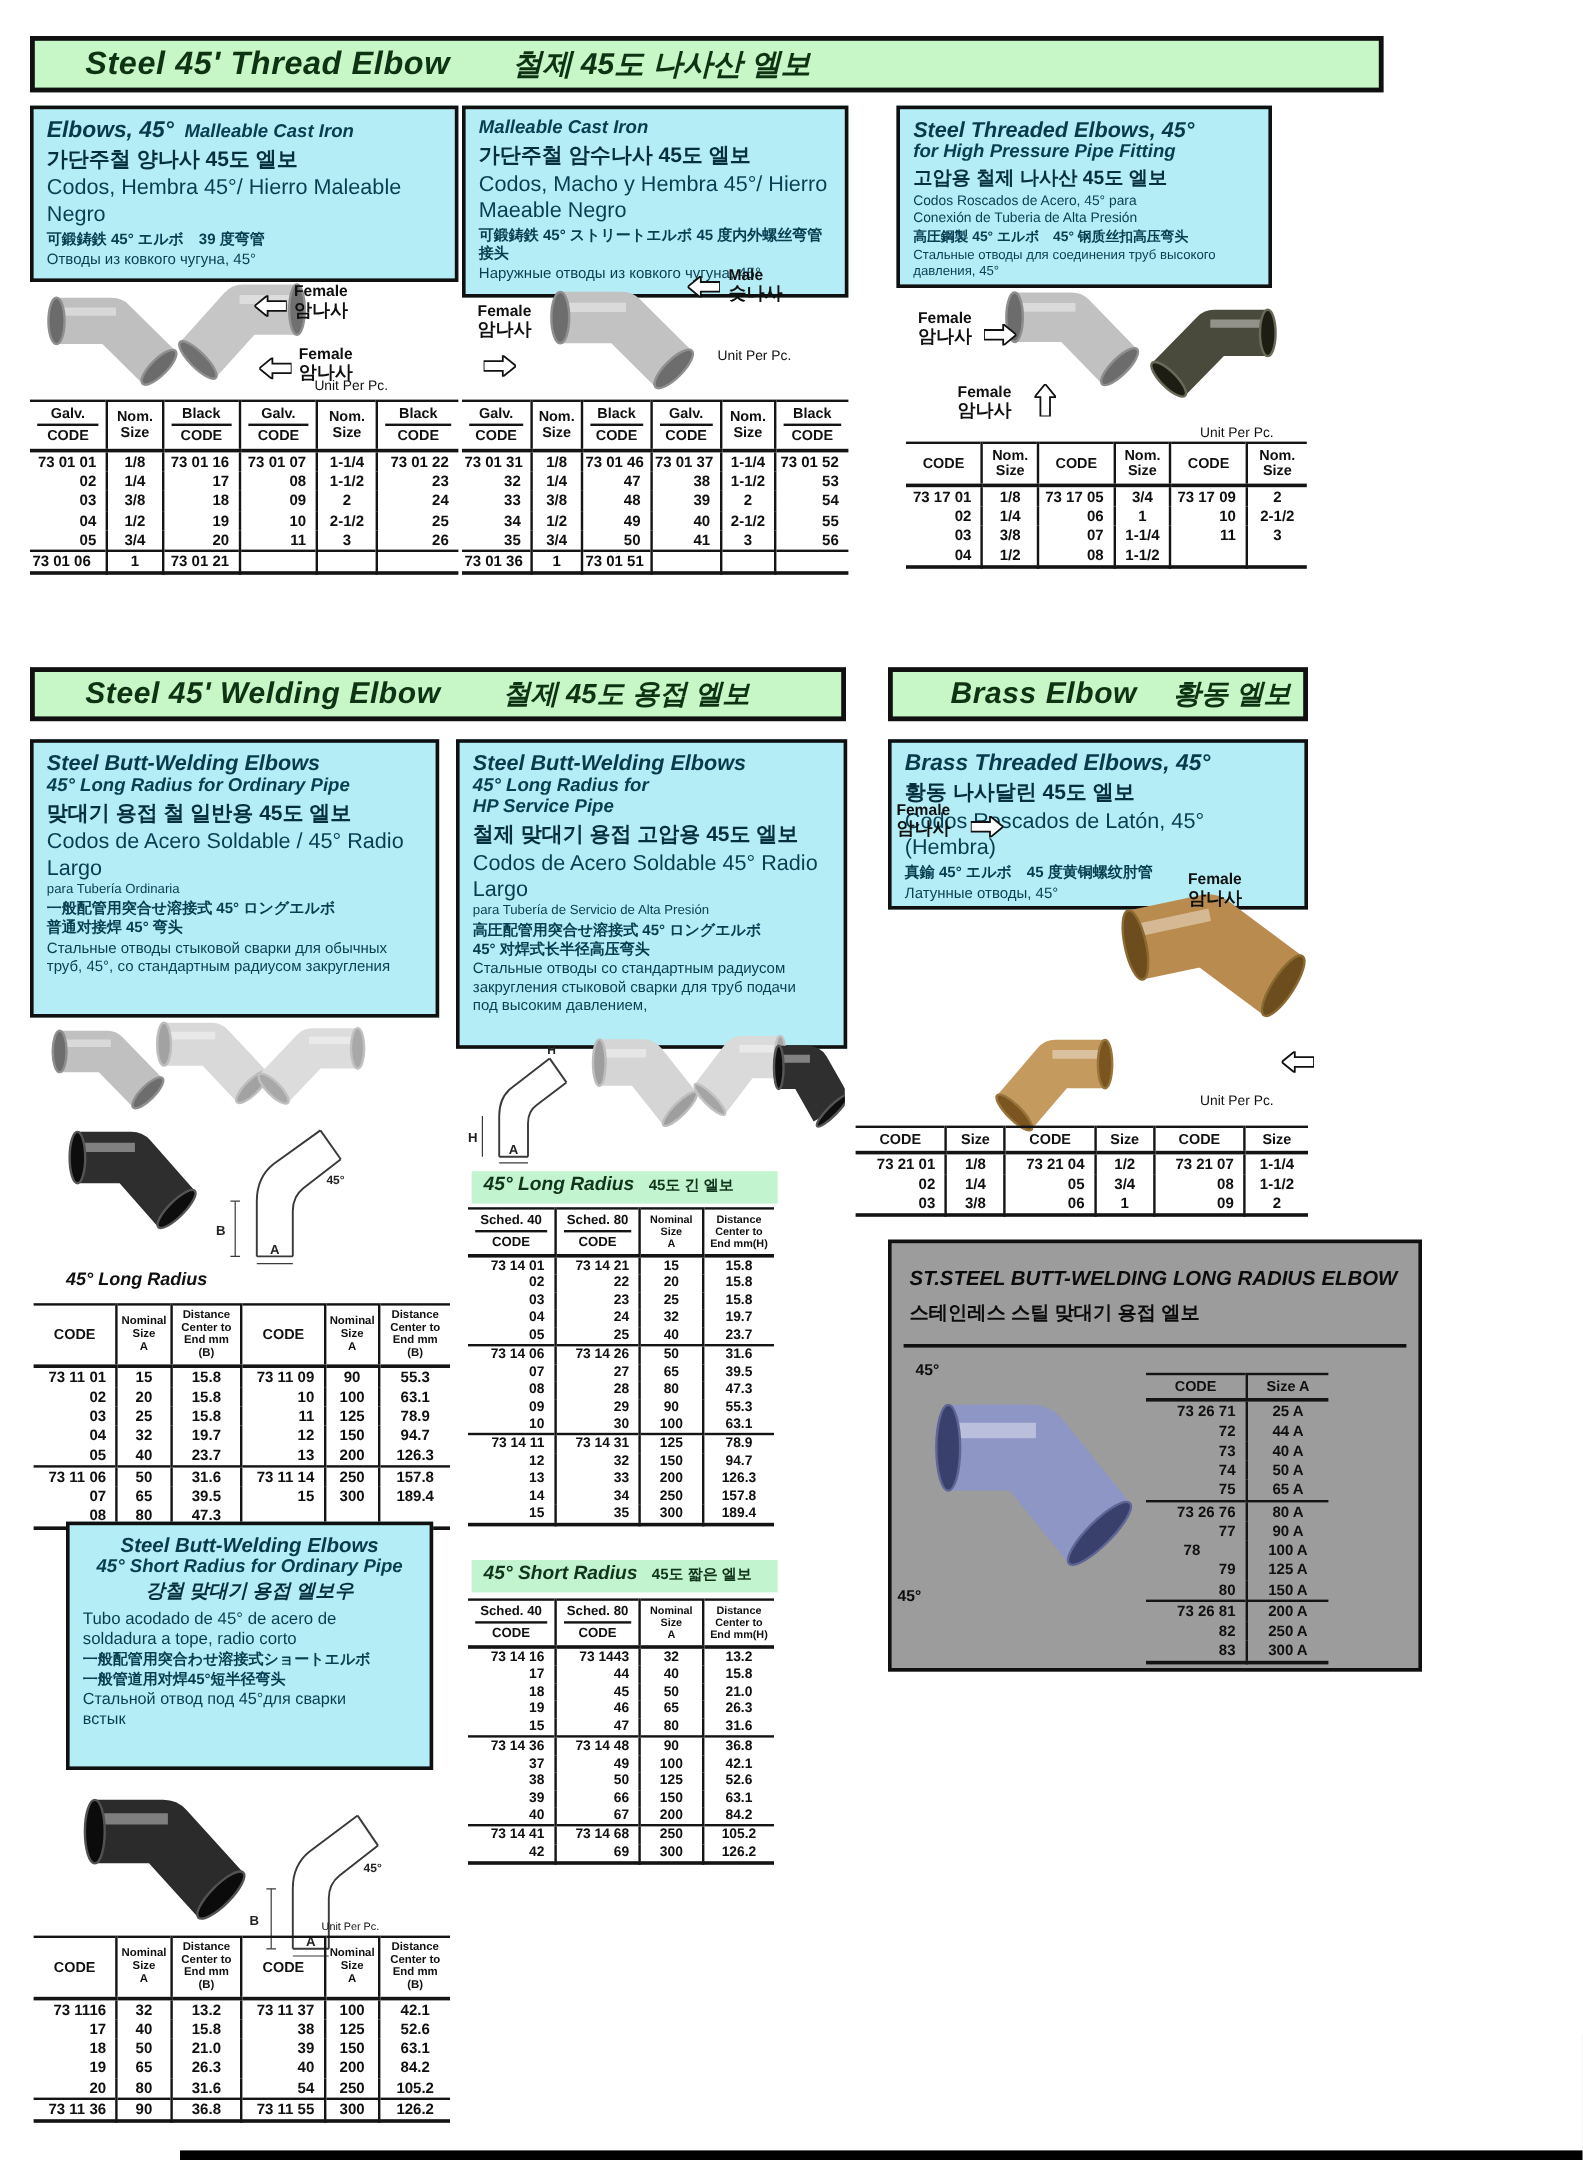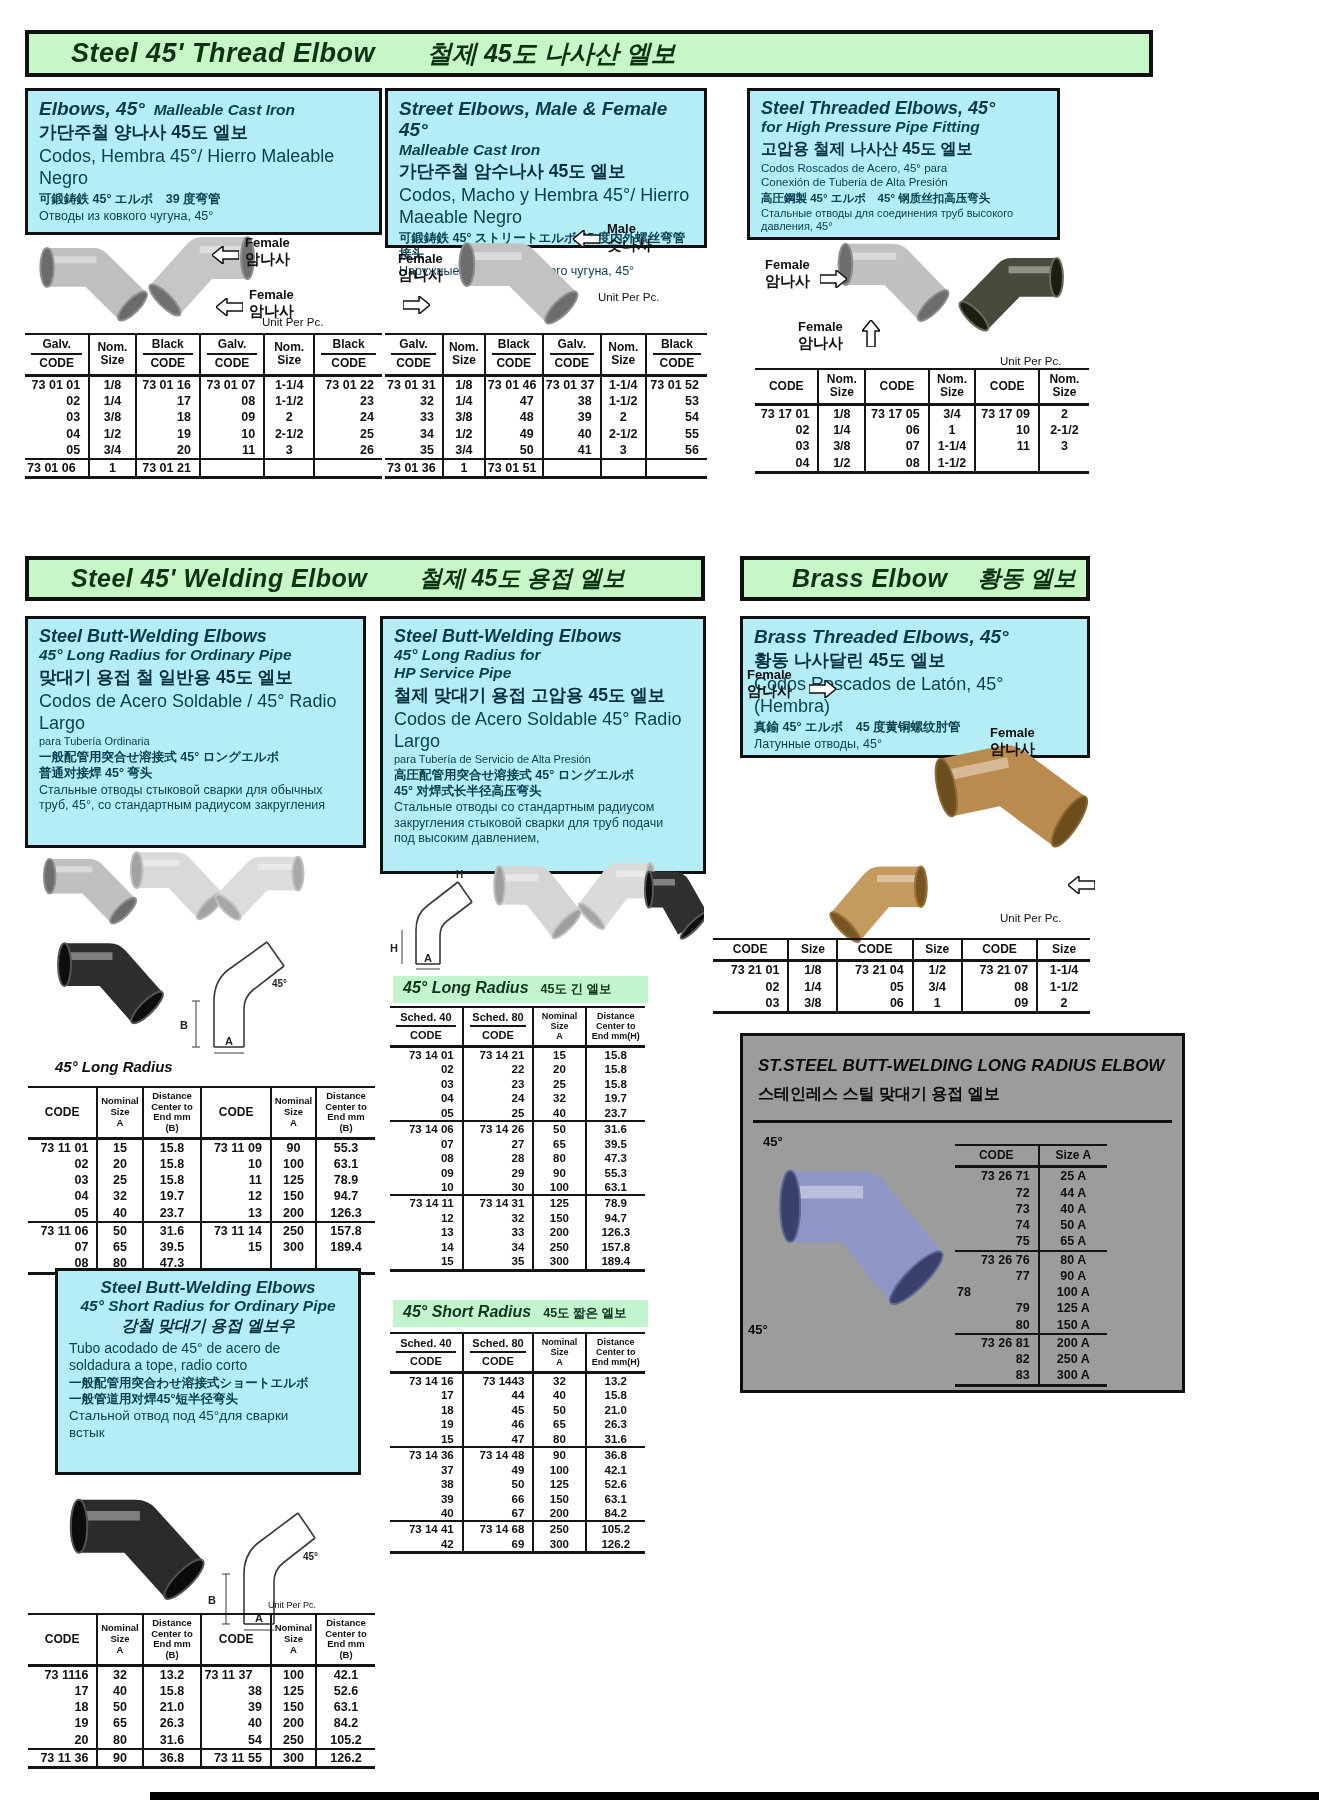--- a/index.html
+++ b/index.html
@@ -77,21 +77,20 @@
 
   <div class="cyanbox" style="left:25px;top:88px;width:357px;height:147px;">
     <div><span class="bt1">Elbows, 45°</span>&nbsp; <span class="bt1b">Malleable Cast Iron</span></div>
     <div class="bko2">가단주철 양나사 45도 엘보</div>
     <div class="bsm">Codos, Hembra 45°/ Hierro Maleable Negro</div>
     <div class="bja">可鍛鋳鉄 45° エルボ　39 度弯管</div>
     <div class="bru">Отводы из ковкого чугуна, 45°</div>
   </div>
 
   <div class="cyanbox" style="left:385px;top:88px;width:322px;height:160px;">
-    <div class="bt1">Street Elbows, Male &amp; Female 45°</div>
     <div class="bt2">Malleable Cast Iron</div>
     <div class="bko2">가단주철 암수나사 45도 엘보</div>
     <div class="bsm">Codos, Macho y Hembra 45°/ Hierro Maeable Negro</div>
     <div class="bja">可鍛鋳鉄 45° ストリートエルボ 45 度内外螺丝弯管接头</div>
     <div class="bru">Наружные отводы из ковкого чугуна, 45°</div>
   </div>
 
   <div class="cyanbox" style="left:747px;top:88px;width:313px;height:152px;">
     <div class="bt1" style="font-size:18px;">Steel Threaded Elbows, 45°</div>
     <div class="bt2">for High Pressure Pipe Fitting</div>
@@ -730,21 +729,21 @@
               <div class="sm">End mm</div>
               <div class="sm">(B)</div>
             </th>
           </tr>
         </thead>
         <tbody>
           <tr class="grp">
             <td style="text-align: right; padding-right: 8px;">73 1116</td>
             <td style="text-align: center;">32</td>
             <td style="text-align: center;">13.2</td>
-            <td style="padding-right: 8px; margin-top: 46px;">73 11 37</td>
+            <td style="text-align: right; padding-right: 8px; margin-top: 46px;">73 11 37</td>
             <td style="text-align: center;">100</td>
             <td style="text-align: center;">42.1</td>
           </tr>
           <tr>
             <td style="text-align: right; padding-right: 8px;">17</td>
             <td style="text-align: center;">40</td>
             <td style="text-align: center;">15.8</td>
             <td style="text-align: right; padding-right: 8px;">38</td>
             <td style="text-align: center;">125</td>
             <td style="text-align: center;">52.6</td>
@@ -1213,21 +1212,21 @@
           </tr>
           <tr class="grp">
             <td style="text-align: right; padding-right: 8px;">73 26 76</td>
             <td style="text-align: center;">80 A</td>
           </tr>
           <tr>
             <td style="text-align: right; padding-right: 8px;">77</td>
             <td style="text-align: center;">90 A</td>
           </tr>
           <tr>
-            <td style="text-align: left; padding-right: 8px;">78</td>
+            <td style="text-align: center; padding-right: 8px;">78</td>
             <td style="text-align: center;">100 A</td>
           </tr>
           <tr>
             <td style="text-align: right; padding-right: 8px;">79</td>
             <td style="text-align: center;">125 A</td>
           </tr>
           <tr>
             <td style="text-align: right; padding-right: 8px;">80</td>
             <td style="text-align: center;">150 A</td>
           </tr>

